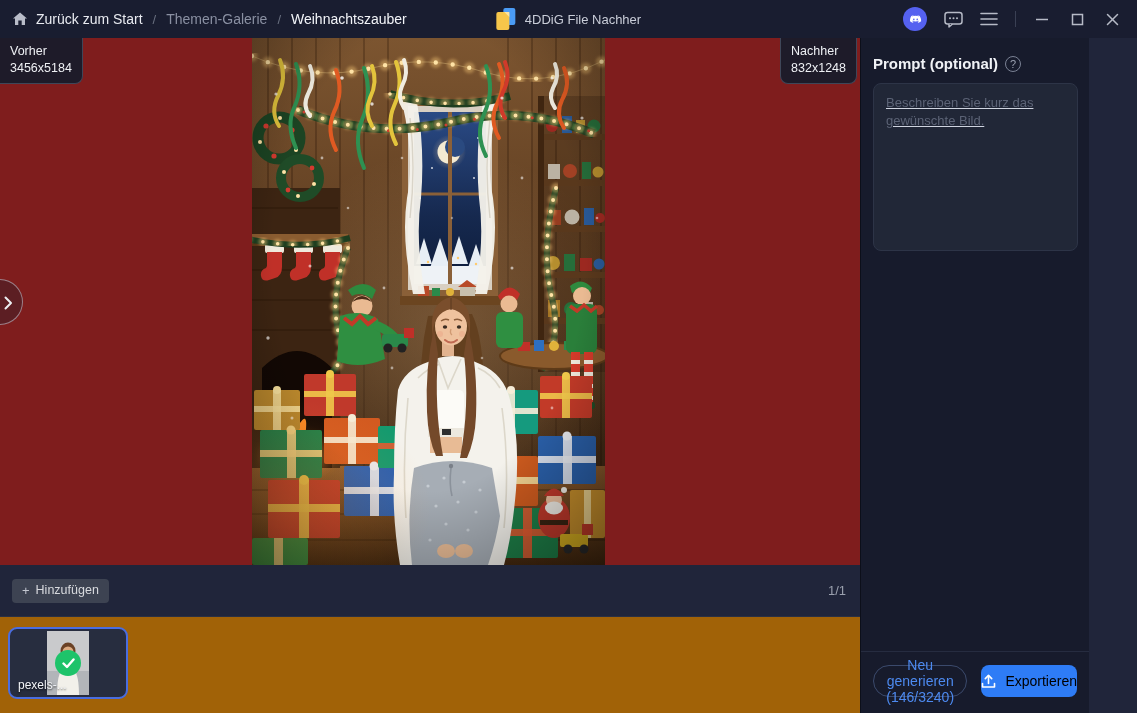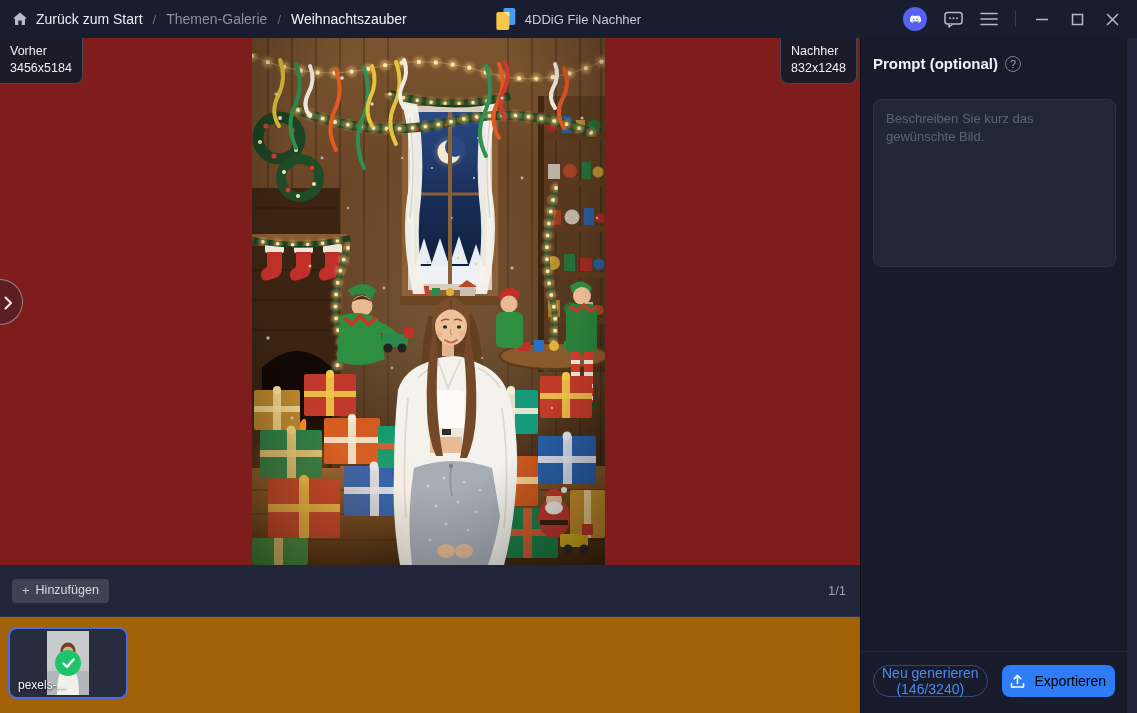--- a/index.html
+++ b/index.html
@@ -44,26 +44,26 @@
   .add-btn .plus { font-size:13px; color:#c3c7d0; }
   .counter { margin-left:auto; color:#9aa0ae; font-size:13px; padding-right:2px; }
 
   .filmstrip { flex:1; background:#a16207; padding:10px 8px; }
   .thumb-card { position:relative; width:120px; height:72px; border:2px solid #4a6de0; border-radius:9px; background:#272d3f; overflow:hidden; cursor:pointer; }
   .thumb-photo { position:absolute; left:50%; top:2px; transform:translateX(-50%); width:42px; height:64px; }
   .thumb-check { position:absolute; left:50%; top:50%; transform:translate(-50%,-50%); width:26px; height:26px; border-radius:50%; background:#1ec36a; display:flex; align-items:center; justify-content:center; }
   .thumb-label { position:absolute; left:8px; bottom:5px; font-size:12px; color:#f2f4f8; text-shadow:0 1px 2px rgba(0,0,0,.8); }
 
   
-  .right-panel { width:267px; background:#171b2c; border-left:1px solid #0c0f1a; display:flex; flex-direction:column; }
+  .right-panel { width:229px; background:#171b2c; border-left:1px solid #0c0f1a; display:flex; flex-direction:column; }
   .panel-top { flex:1; padding:17px 11px 0 12px; }
   .prompt-header { display:flex; align-items:center; gap:7px; }
   .prompt-title { font-size:15px; font-weight:bold; color:#f0f2f6; }
   .help-icon { width:16px; height:16px; border:1px solid #7a8194; border-radius:50%; color:#9aa0b0; font-size:11px; display:flex; align-items:center; justify-content:center; cursor:pointer; }
-  .prompt-input { margin-top:27px; width:100%; height:168px; background:#212737; border:1px solid #2d3447; border-radius:8px; color:#cfd4e0; font-size:13px; font-family:inherit; padding:10px 12px; resize:none; outline:none; line-height:1.35; }
+  .prompt-input { margin-top:11px; width:100%; height:168px; background:#212737; border:1px solid #2d3447; border-radius:8px; color:#cfd4e0; font-size:13px; font-family:inherit; padding:10px 12px; resize:none; outline:none; line-height:1.35;text-decoration:underline; }
   .prompt-input::placeholder { color:#5c6376; }
   .hint { margin-top:10px; font-size:12.5px; line-height:1.45; color:#6b7287; }
   .panel-bottom { border-top:1px solid #262c40; padding:13px 12px 16px; display:flex; flex-direction:row; gap:14px; }
   .btn { width:100%; height:32px; font-size:14px; font-family:inherit; cursor:pointer; display:flex; align-items:center; justify-content:center; gap:9px; }
   .btn-regen { background:transparent; border:1px solid #3b4a6c; border-radius:16px; color:#4d8af0; }
   .btn-export { background:#2e7cf6; border:none; border-radius:8px; color:#000000; }
 </style>
 </head>
 <body>
 

